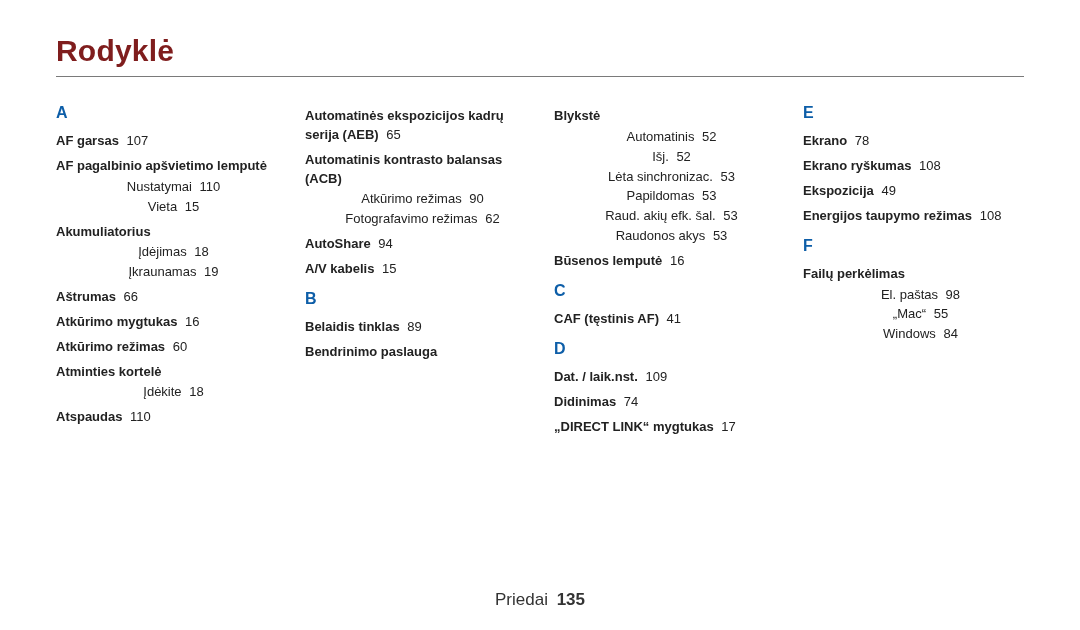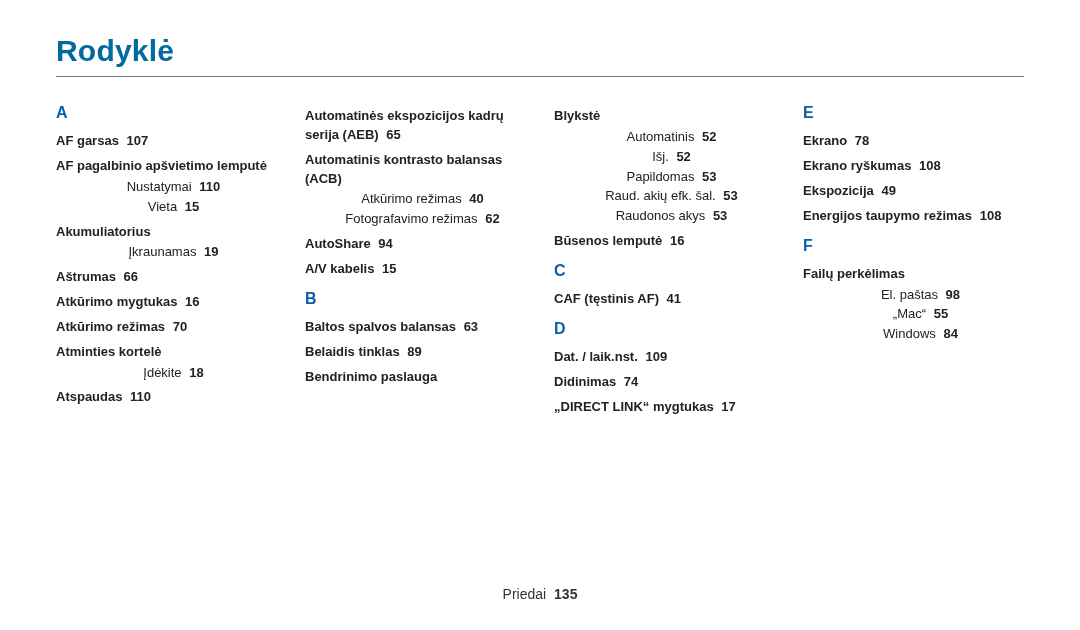--- a/index.html
+++ b/index.html
@@ -12,21 +12,21 @@
     color: #222;
   }
   .page {
     box-sizing: border-box;
     padding: 34px 56px 0 56px;
     width: 1080px;
     height: 630px;
     position: relative;
   }
   .title {
-    color: #0369a1;
+    color: #7f1d1d;
     font-size: 30px;
     font-weight: 700;
     letter-spacing: 0.2px;
     margin: 0 0 8px 0;
   }
   .rule {
     border: none;
     border-top: 1px solid #7a7a7a;
     margin: 0 0 24px 0;
   }
@@ -46,38 +46,38 @@
     margin: 8px 0 8px 0;
   }
   .col > .letter:first-child {
     margin-top: 0;
   }
   .entry {
     font-weight: 700;
     margin-top: 6px;
   }
   .entry .pg, .sub .pg {
-    font-weight: 700;
+    font-weight: 400;
     margin-left: 4px;
   }
   .subs {
     margin: 2px 0 4px 14px;
     font-weight: 400;
     text-align: center;
   }
   .sub {
     margin: 1px 0;
   }
   .footer {
     position: absolute;
-    bottom: 28px;
+    bottom: 20px;
     left: 0;
     width: 1080px;
     text-align: center;
-    font-size: 14px;
+    font-size: 17px;
     color: #333;
   }
   .footer .pnum {
     font-weight: 700;
     margin-left: 4px;
   }
 </style>
 </head>
 <body>
 
@@ -88,50 +88,51 @@
       <div class="col">
         <div class="letter">A</div>
         <div class="entry"><span>AF garsas</span><span class="pg">  107</span></div>
         <div class="entry"><span>AF pagalbinio apšvietimo lemputė</span></div>
         <div class="subs">
           <div class="sub"><span>Nustatymai</span><span class="pg">  110</span></div>
           <div class="sub"><span>Vieta</span><span class="pg">  15</span></div>
         </div>
         <div class="entry"><span>Akumuliatorius</span></div>
         <div class="subs">
+          <div class="sub"><span>Įdėjimas</span><span class="pg">  18</span></div>
           <div class="sub"><span>Įkraunamas</span><span class="pg">  19</span></div>
         </div>
         <div class="entry"><span>Aštrumas</span><span class="pg">  66</span></div>
         <div class="entry"><span>Atkūrimo mygtukas</span><span class="pg">  16</span></div>
-        <div class="entry"><span>Atkūrimo režimas</span><span class="pg">  70</span></div>
+        <div class="entry"><span>Atkūrimo režimas</span><span class="pg">  60</span></div>
         <div class="entry"><span>Atminties kortelė</span></div>
         <div class="subs">
           <div class="sub"><span>Įdėkite</span><span class="pg">  18</span></div>
         </div>
         <div class="entry"><span>Atspaudas</span><span class="pg">  110</span></div>
       </div>
       <div class="col">
         <div class="entry"><span>Automatinės ekspozicijos kadrų serija (AEB)</span><span class="pg">  65</span></div>
         <div class="entry"><span>Automatinis kontrasto balansas (ACB)</span></div>
         <div class="subs">
-          <div class="sub"><span>Atkūrimo režimas</span><span class="pg">  40</span></div>
+          <div class="sub"><span>Atkūrimo režimas</span><span class="pg">  90</span></div>
           <div class="sub"><span>Fotografavimo režimas</span><span class="pg">  62</span></div>
         </div>
         <div class="entry"><span>AutoShare</span><span class="pg">  94</span></div>
         <div class="entry"><span>A/V kabelis</span><span class="pg">  15</span></div>
         <div class="letter">B</div>
-        <div class="entry"><span>Baltos spalvos balansas</span><span class="pg">  63</span></div>
         <div class="entry"><span>Belaidis tinklas</span><span class="pg">  89</span></div>
         <div class="entry"><span>Bendrinimo paslauga</span></div>
       </div>
       <div class="col">
         <div class="entry"><span>Blykstė</span></div>
         <div class="subs">
           <div class="sub"><span>Automatinis</span><span class="pg">  52</span></div>
           <div class="sub"><span>Išj.</span><span class="pg">  52</span></div>
+          <div class="sub"><span>Lėta sinchronizac.</span><span class="pg">  53</span></div>
           <div class="sub"><span>Papildomas</span><span class="pg">  53</span></div>
           <div class="sub"><span>Raud. akių efk. šal.</span><span class="pg">  53</span></div>
           <div class="sub"><span>Raudonos akys</span><span class="pg">  53</span></div>
         </div>
         <div class="entry"><span>Būsenos lemputė</span><span class="pg">  16</span></div>
         <div class="letter">C</div>
         <div class="entry"><span>CAF (tęstinis AF)</span><span class="pg">  41</span></div>
         <div class="letter">D</div>
         <div class="entry"><span>Dat. / laik.nst.</span><span class="pg">  109</span></div>
         <div class="entry"><span>Didinimas</span><span class="pg">  74</span></div>

